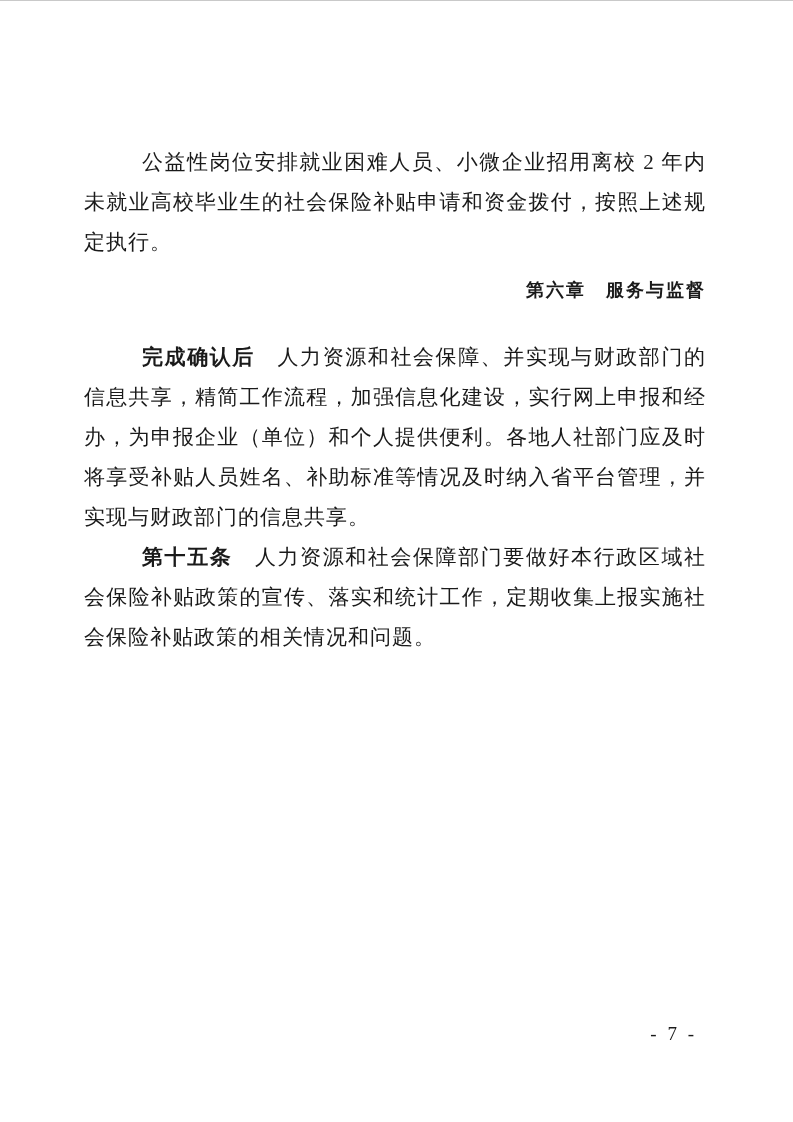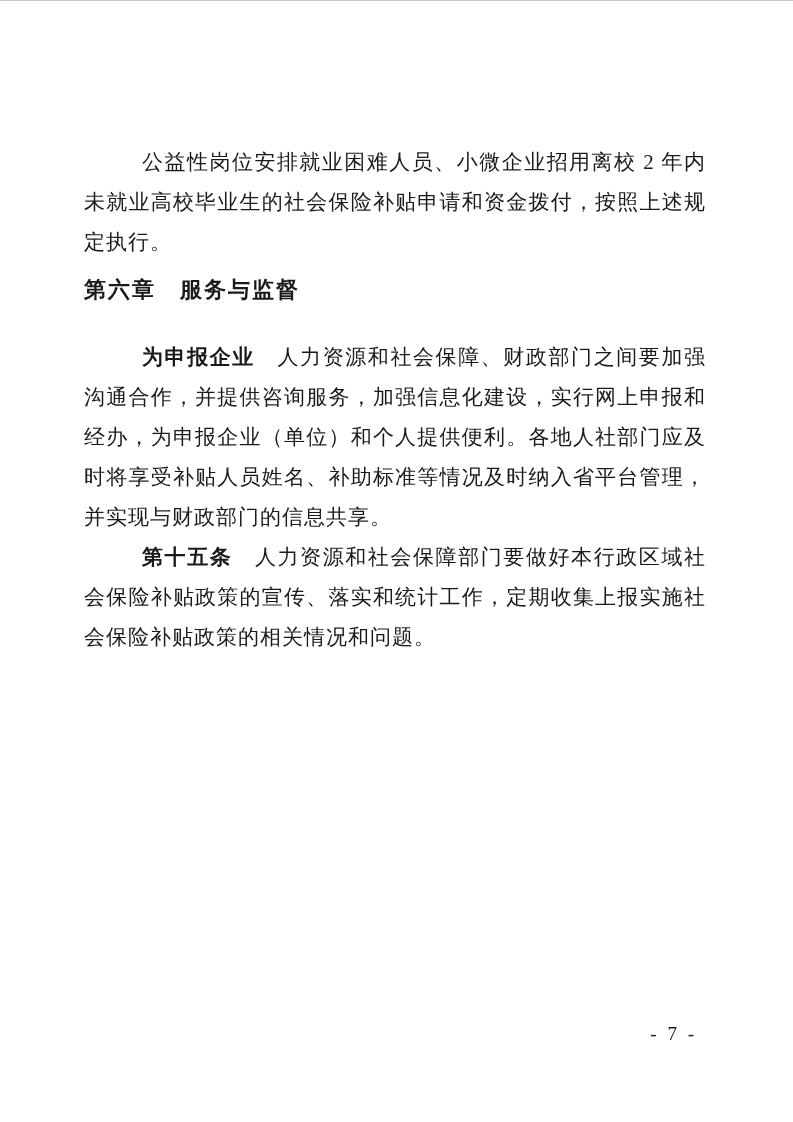--- a/index.html
+++ b/index.html
@@ -34,23 +34,23 @@
     text-align: justify;
     text-indent: 58px;
     word-break: break-all;
   }
   .term {
     font-weight: 700;
     font-family: "Liberation Sans", "DejaVu Sans", sans-serif;
   }
   .chapter-heading {
     margin: 8px 0 27px 0;
-    font-size: 22px;
+    font-size: 18px;
     line-height: 40px;
-    text-align: left;
+    text-align: right;
     text-indent: 0;
     font-weight: 700;
     letter-spacing: 2px;
     font-family: "Liberation Sans", "DejaVu Sans", sans-serif;
   }
   .page-number {
     position: absolute;
     top: 1022px;
     right: 96px;
     font-size: 19px;
@@ -67,20 +67,20 @@
 
   <main class="content">
 
     <p class="para"><span>公益性岗位安排就业困难人员、小微企业招用离校 2 年内未就业高校毕业生的社会保险补贴申请和资金拨付，按照上述规定执行。</span></p>
 
 
 
     <h2 class="chapter-heading">第六章　服务与监督</h2>
 
 
-    <p class="para"><b class="term">为申报企业</b><span>　人力资源和社会保障、财政部门之间要加强沟通合作，并提供咨询服务，加强信息化建设，实行网上申报和经办，为申报企业（单位）和个人提供便利。各地人社部门应及时将享受补贴人员姓名、补助标准等情况及时纳入省平台管理，并实现与财政部门的信息共享。</span></p>
+    <p class="para"><b class="term">完成确认后</b><span>　人力资源和社会保障、并实现与财政部门的信息共享，精简工作流程，加强信息化建设，实行网上申报和经办，为申报企业（单位）和个人提供便利。各地人社部门应及时将享受补贴人员姓名、补助标准等情况及时纳入省平台管理，并实现与财政部门的信息共享。</span></p>
 
     <p class="para"><b class="term">第十五条</b><span>　人力资源和社会保障部门要做好本行政区域社会保险补贴政策的宣传、落实和统计工作，定期收集上报实施社会保险补贴政策的相关情况和问题。</span></p>
 
   </main>
 
   <div class="page-number">- 7 -</div>
 </div>
 
 </body></html>

